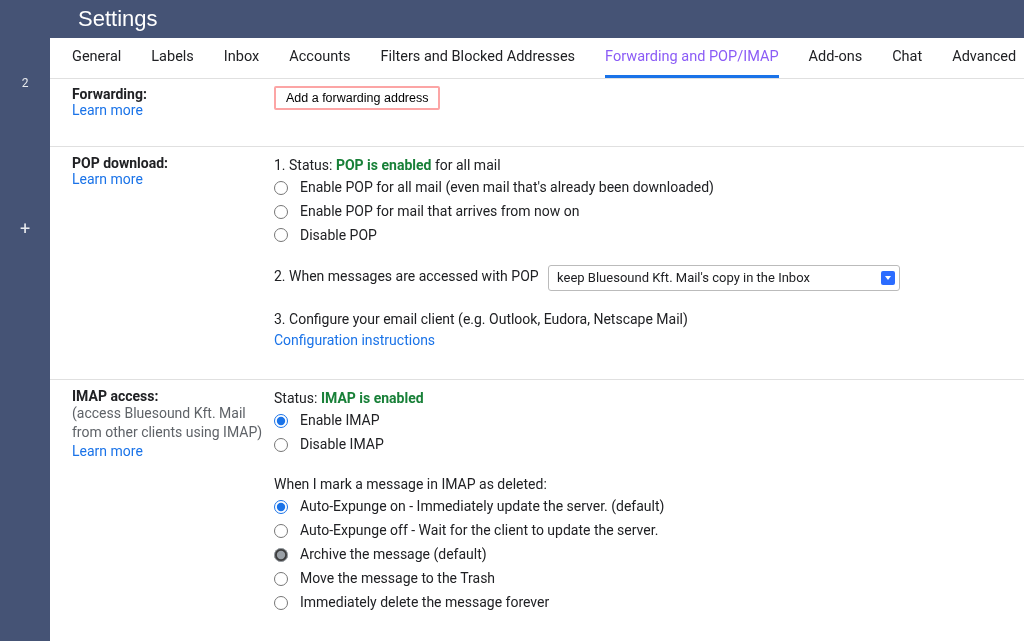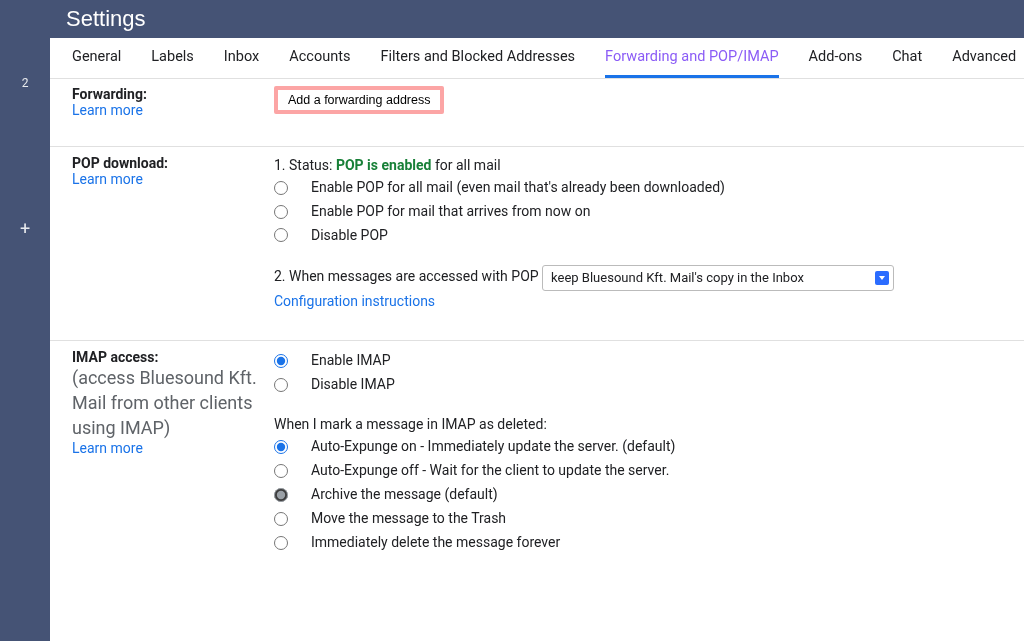--- a/index.html
+++ b/index.html
@@ -29,21 +29,21 @@
     color: #e8eaed;
   }
   .left-rail .plus {
     margin-top: 128px;
     font-size: 18px;
     color: #e8eaed;
     cursor: pointer;
   }
   .header {
     position: absolute;
-    left: 50px; top: 0; right: 0;
+    left: 62px; top: 0; right: 0;
     height: 38px;
     display: flex;
     align-items: center;
     padding-left: 16px;
     color: #fff;
     font-size: 22px;
     font-weight: 400;
     font-family: 'Google Sans', sans-serif;
   }
   .content-area {
@@ -86,69 +86,70 @@
   .section .label-col {
     width: 202px;
     flex-shrink: 0;
     padding-right: 10px;
     font-size: 14px;
   }
   .section .label-col .label-title {
     font-weight: 700;
   }
   .section .label-col .label-sub {
-    font-size: 18px;
+    font-size: 14px;
     color: #5f6368;
     line-height: 1.4;
   }
   .section .content-col {
     flex: 1;
     font-size: 14px;
     line-height: 1.5;
   }
   a.link, .link {
     color: #1a73e8;
     text-decoration: none;
     cursor: pointer;
   }
   .btn-outline {
     display: inline-block;
-    border: 4px solid #fca5a5;
+    border: 2px solid #fca5a5;
     background: #fff;
     font-size: 12.5px;
     padding: 3px 10px;
     border-radius: 2px;
     cursor: pointer;
   }
   .mt18 { margin-top: 18px; }
   .bold { font-weight: 400; }
   .green { color: #188038; font-weight: 700; }
   .radio-row {
     display: flex;
     align-items: center;
-    gap: 23px;
+    gap: 12px;
     line-height: 1.7;
   }
   input[type=radio] {
     width: 14px; height: 14px;
     accent-color: #1a73e8;
     cursor: pointer;
   }
   input[type=radio].gray-dot {
     accent-color: #9aa0a6;
   }
   .select {
     display: inline-flex;
     align-items: center;
     justify-content: space-between;
     border: 1px solid #bbb;
     border-radius: 3px;
     font-size: 13px;
     padding: 2px 4px 2px 8px;
     width: 352px;
+    margin-left: 6px;
     background: #fff;
     cursor: pointer;
     vertical-align: middle;
   }
   .select .caret {
     width: 14px; height: 14px;
     background: #2b6cff;
     border-radius: 2px;
     display: flex;
     align-items: center;
@@ -224,31 +225,37 @@
         </div>
 
         <div class="mt18">
           <span class="bold">2. When messages are accessed with POP</span>
           <span class="select">
             <span>keep Bluesound Kft. Mail's copy in the Inbox</span>
             <span class="caret"></span>
           </span>
         </div>
 
+        <div class="mt18">
+          <span class="bold">3. Configure your email client</span><span> (e.g. Outlook, Eudora, Netscape Mail)</span>
+        </div>
         <a class="link">Configuration instructions</a>
       </div>
     </div>
 
     <div class="section">
       <div class="label-col">
         <div class="label-title">IMAP access:</div>
         <div class="label-sub">(access Bluesound Kft. Mail from other clients using IMAP)</div>
         <a class="link">Learn more</a>
       </div>
       <div class="content-col">
+        <div>
+          <span class="bold">Status: </span><span class="green">IMAP is enabled</span>
+        </div>
         <div class="radio-row">
           <input type="radio" name="imap-en" checked="" style="">
           <span>Enable IMAP</span>
         </div>
         <div class="radio-row">
           <input type="radio" name="imap-en" style="">
           <span>Disable IMAP</span>
         </div>
 
         <div class="mt18 bold">When I mark a message in IMAP as deleted:</div>

